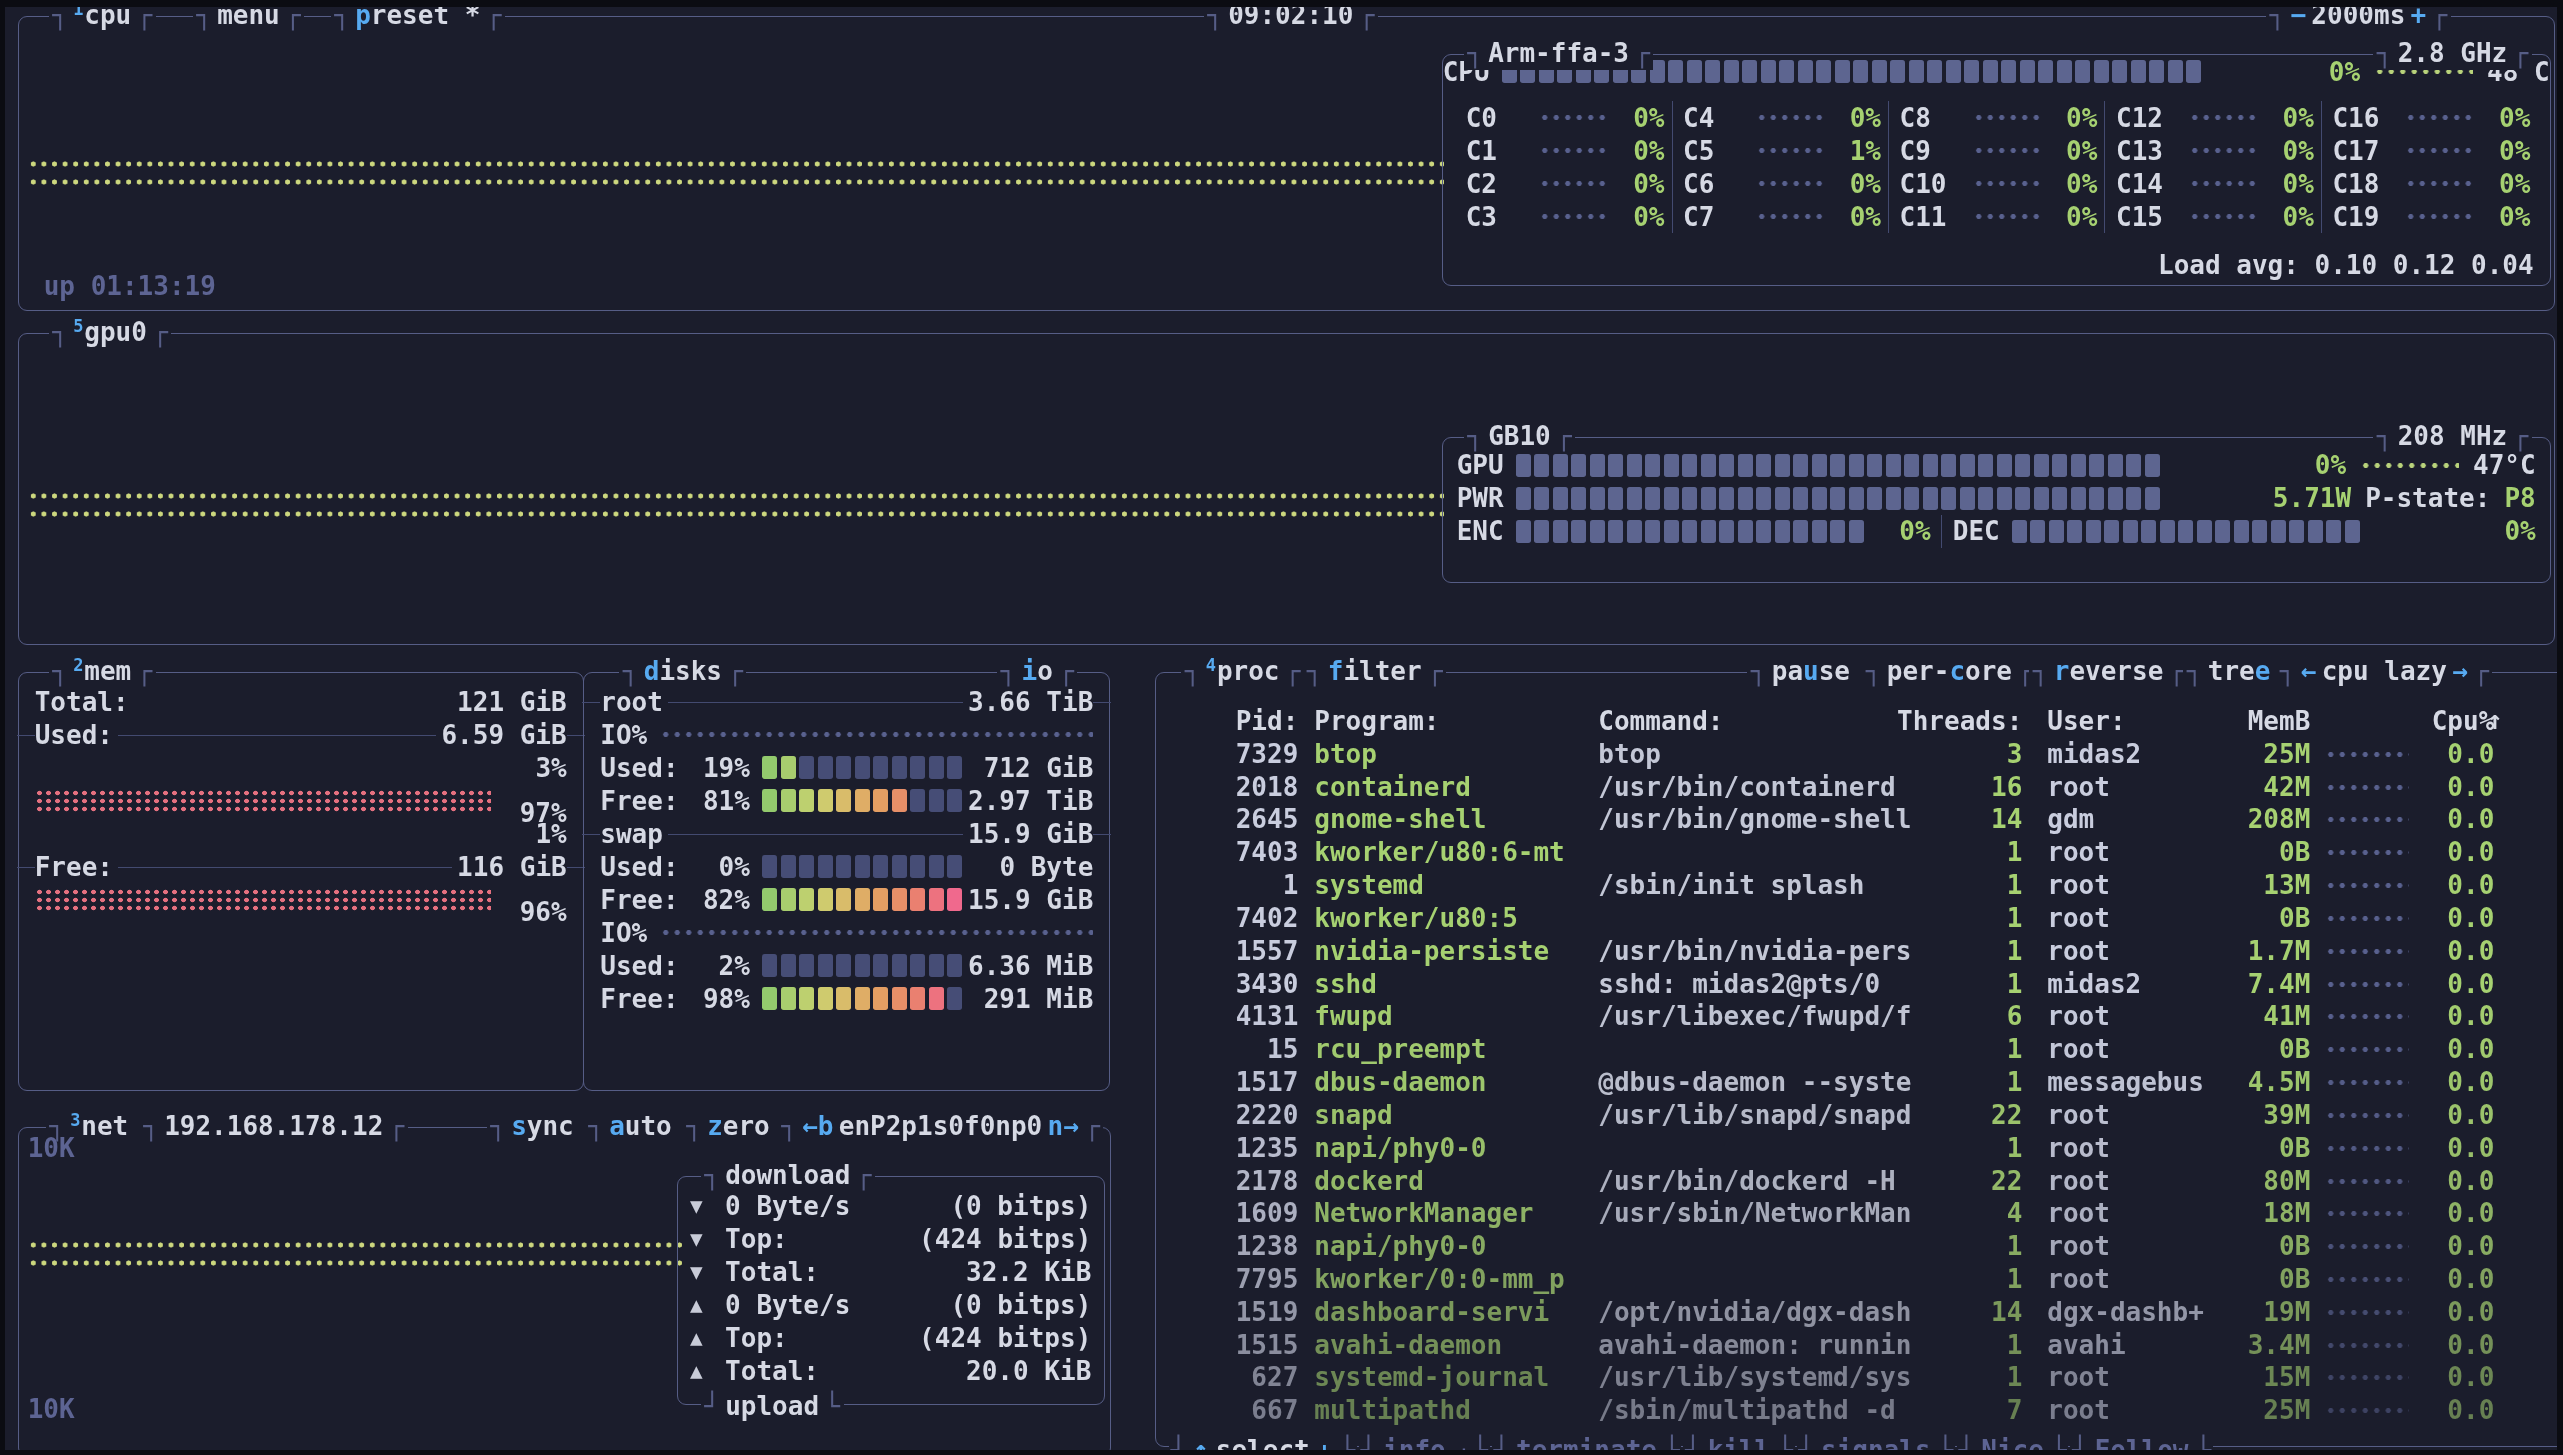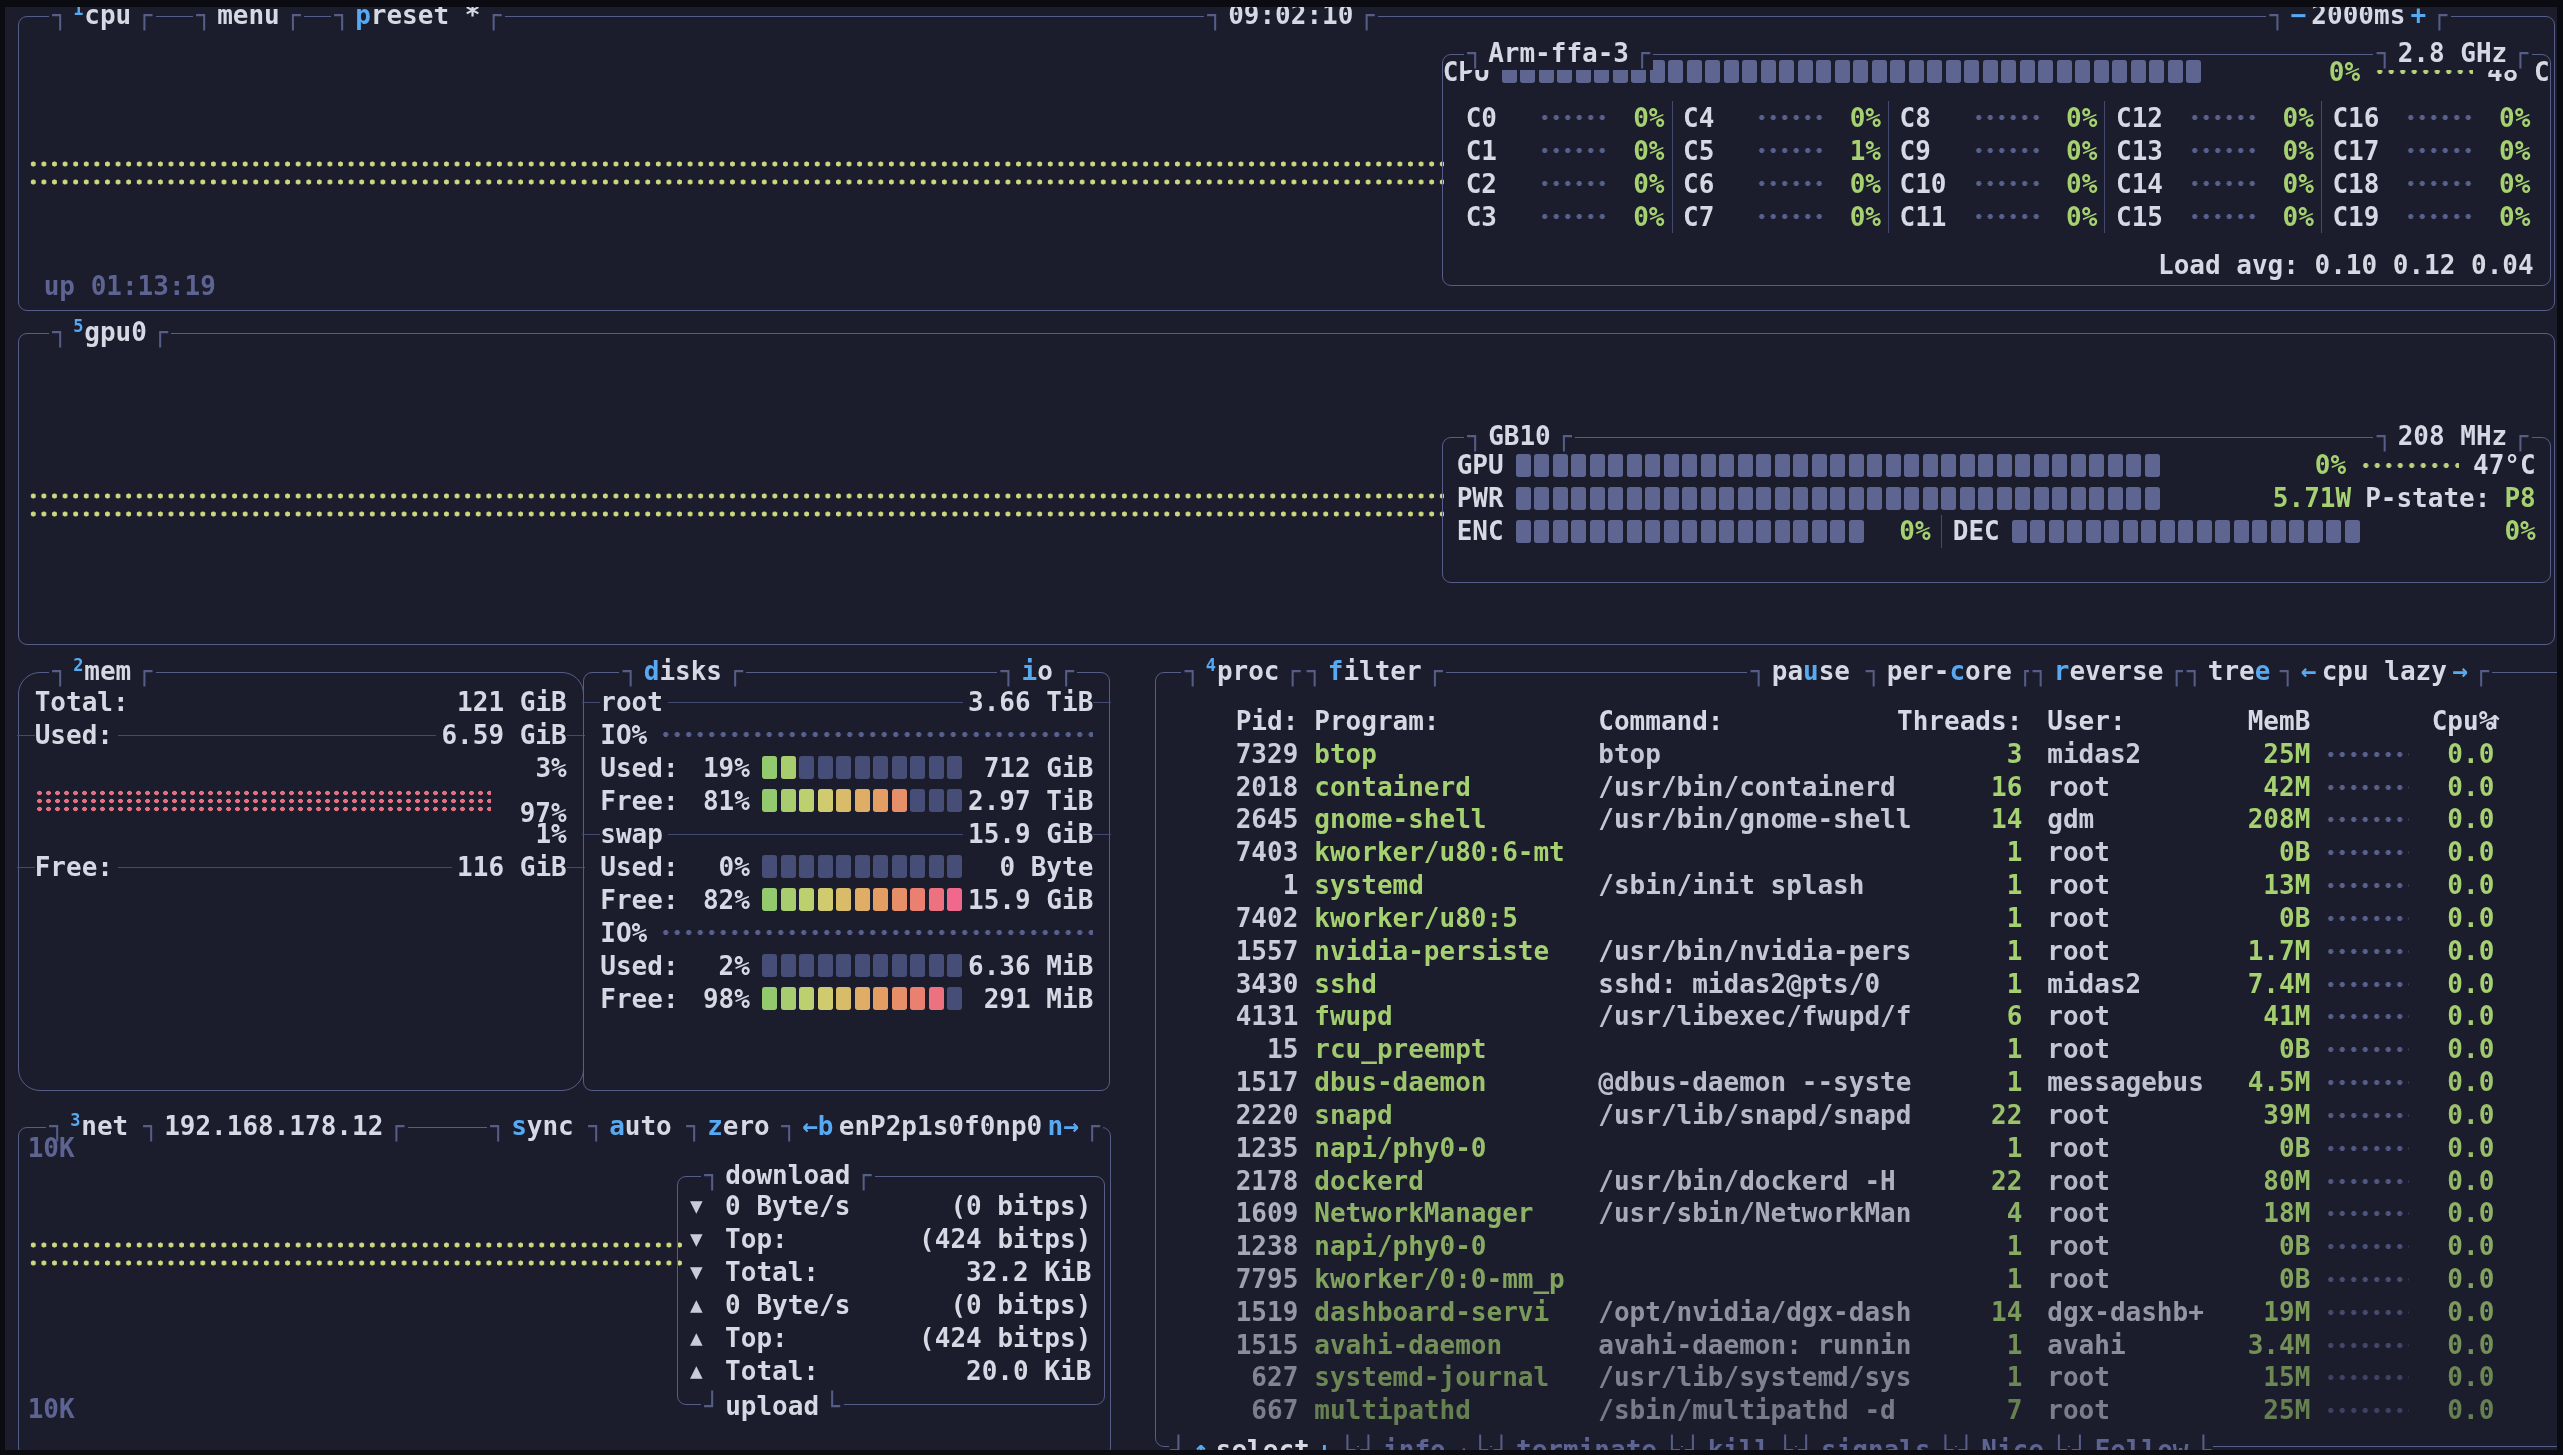--- a/index.html
+++ b/index.html
@@ -441,21 +441,21 @@
               <span class="blk" style="background: rgb(93, 101, 144);"></span>
               <span class="blk" style="background: rgb(93, 101, 144);"></span>
               <span class="blk" style="background: rgb(93, 101, 144);"></span>
             </span>
           <span class="pct60 green" style="margin-left:auto">0%</span>
         </div>
       </div>
     </div>
   </div>
 
-  <div class="box" style="left:12.4px;top:665px;width:566px;height:419px;border-radius:22px;">
+  <div class="box" style="left:12.4px;top:665px;width:566px;height:419px;">
     <span class="ttl" style="left:30px">
         <span><sup class="n">2</sup><span class="w">mem</span></span>
       </span>
     <div class="stack" id="mem-rows">
         <div class="r kv">
           <span class="lab w">Total:</span>
           <span class="val w">121 GiB</span>
         </div>
         <div class="r kv line">
           <span class="lab w">Used:</span>
@@ -467,20 +467,24 @@
         <div class="r memmeter">
           <span class="braille"></span>
           <span class="mpct w">97%</span>
         </div>
         <div class="r pctrow">
           <span class="w">1%</span>
         </div>
         <div class="r kv line">
           <span class="lab w">Free:</span>
           <span class="val w">116 GiB</span>
+        </div>
+        <div class="r memmeter">
+          <span class="braille"></span>
+          <span class="mpct w">96%</span>
         </div>
       </div>
   </div>
 
   <div class="box" style="left:578px;top:665px;width:527px;height:419px;">
     <span class="ttl" style="left:35px">
         <span><span class="kl-key">d</span><span class="w">isks</span></span>
       </span>
     <span class="ttl" style="right:32px">
         <span><span class="kl-key">i</span><span class="w">o</span></span>

